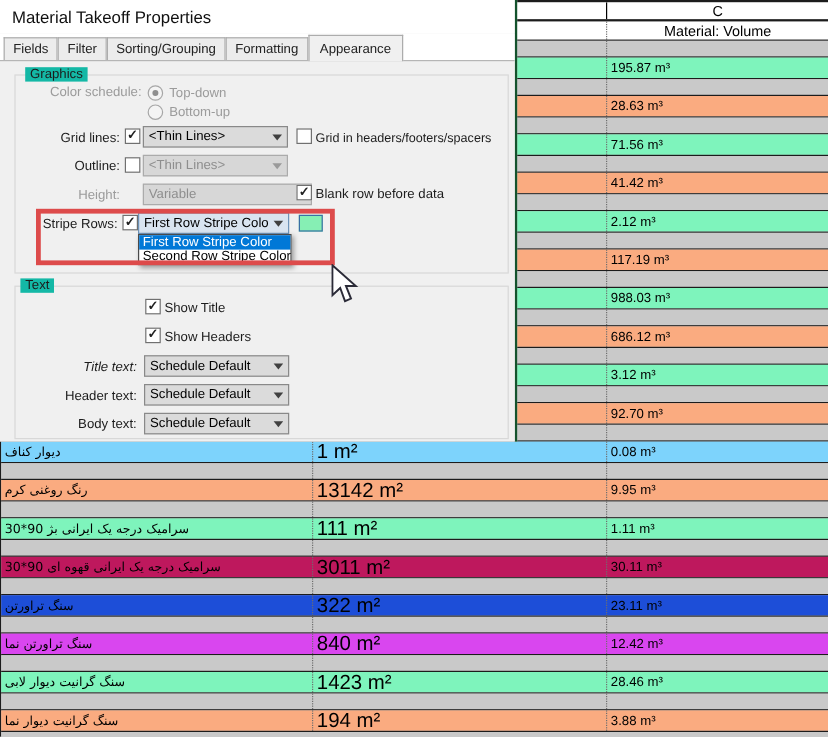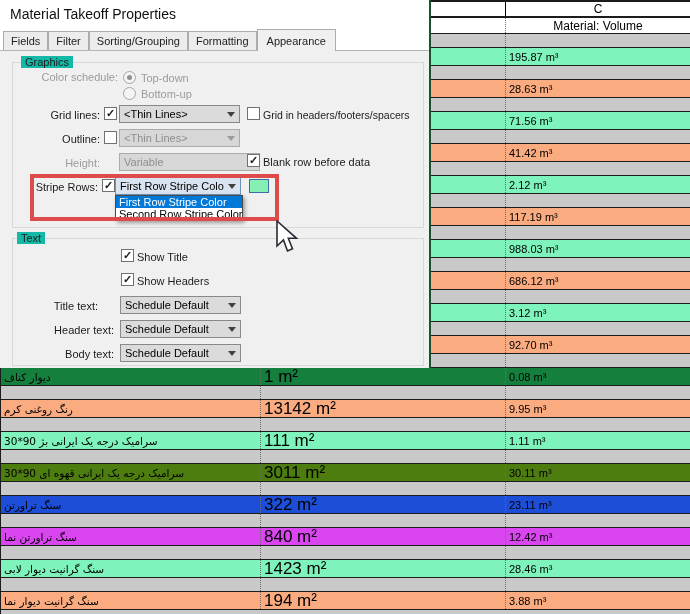--- a/index.html
+++ b/index.html
@@ -224,21 +224,21 @@
       <div class="cell vol">92.70 m³</div>
     </div>
     <div class="sep"></div>
   
     <div class="trow spacer-row">
       <div class="cell name"></div>
       <div class="cell area"></div>
       <div class="cell vol"></div>
     </div>
     <div class="sep"></div>
-    <div class="trow data-row" style="background: #15803d;">
+    <div class="trow data-row" style="background: #7dd3fc;">
       <div class="cell name" dir="rtl">دیوار کناف</div>
       <div class="cell area">1 m²</div>
       <div class="cell vol">0.08 m³</div>
     </div>
     <div class="sep"></div>
   
     <div class="trow spacer-row">
       <div class="cell name"></div>
       <div class="cell area"></div>
       <div class="cell vol"></div>
@@ -263,21 +263,21 @@
       <div class="cell vol">1.11 m³</div>
     </div>
     <div class="sep"></div>
   
     <div class="trow spacer-row">
       <div class="cell name"></div>
       <div class="cell area"></div>
       <div class="cell vol"></div>
     </div>
     <div class="sep"></div>
-    <div class="trow data-row" style="background: #4d7c0f;">
+    <div class="trow data-row" style="background: #be185d;">
       <div class="cell name" dir="rtl">سرامیک درجه یک ایرانی قهوه ای 90*30</div>
       <div class="cell area">3011 m²</div>
       <div class="cell vol">30.11 m³</div>
     </div>
     <div class="sep"></div>
   
     <div class="trow spacer-row">
       <div class="cell name"></div>
       <div class="cell area"></div>
       <div class="cell vol"></div>
@@ -394,21 +394,21 @@
 
     <div class="groupbox" style="left:12px; top:238px; width:412px; height:128px;">
       <span class="gb-label" style="left:4px;">Text</span>
     </div>
 
     <div class="cb checked" style="left:121px; top:249px;"></div>
     <div class="plabel" style="left:137px; top:251px;">Show Title</div>
     <div class="cb checked" style="left:121px; top:273px;"></div>
     <div class="plabel" style="left:137px; top:275px;">Show Headers</div>
 
-    <div class="flabel" style="left:14px; top:300px; width:84px;">Title text:</div>
+    <div class="flabel" style="left:30px; top:300px; width:84px;font-style:italic;">Title text:</div>
     <div class="combo" style="left:120px; top:296px; width:121px;">
       <span class="val">Schedule Default</span>
       <span class="chev"></span>
     </div>
 
     <div class="flabel" style="left:30px; top:324px; width:84px;">Header text:</div>
     <div class="combo" style="left:120px; top:320px; width:121px;">
       <span class="val">Schedule Default</span>
       <span class="chev"></span>
     </div>

